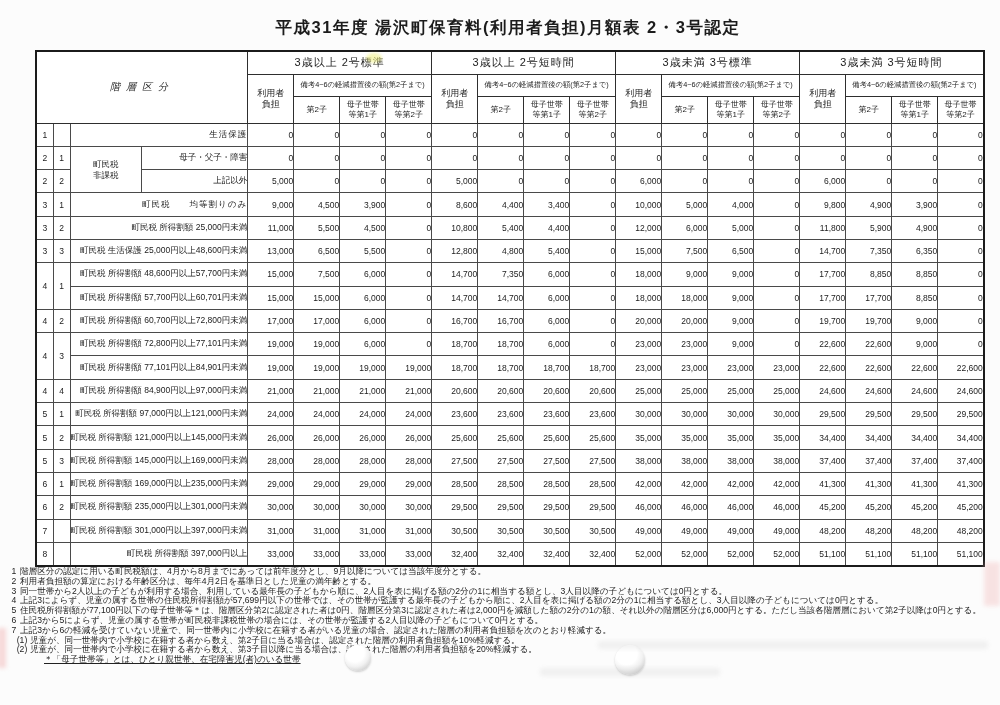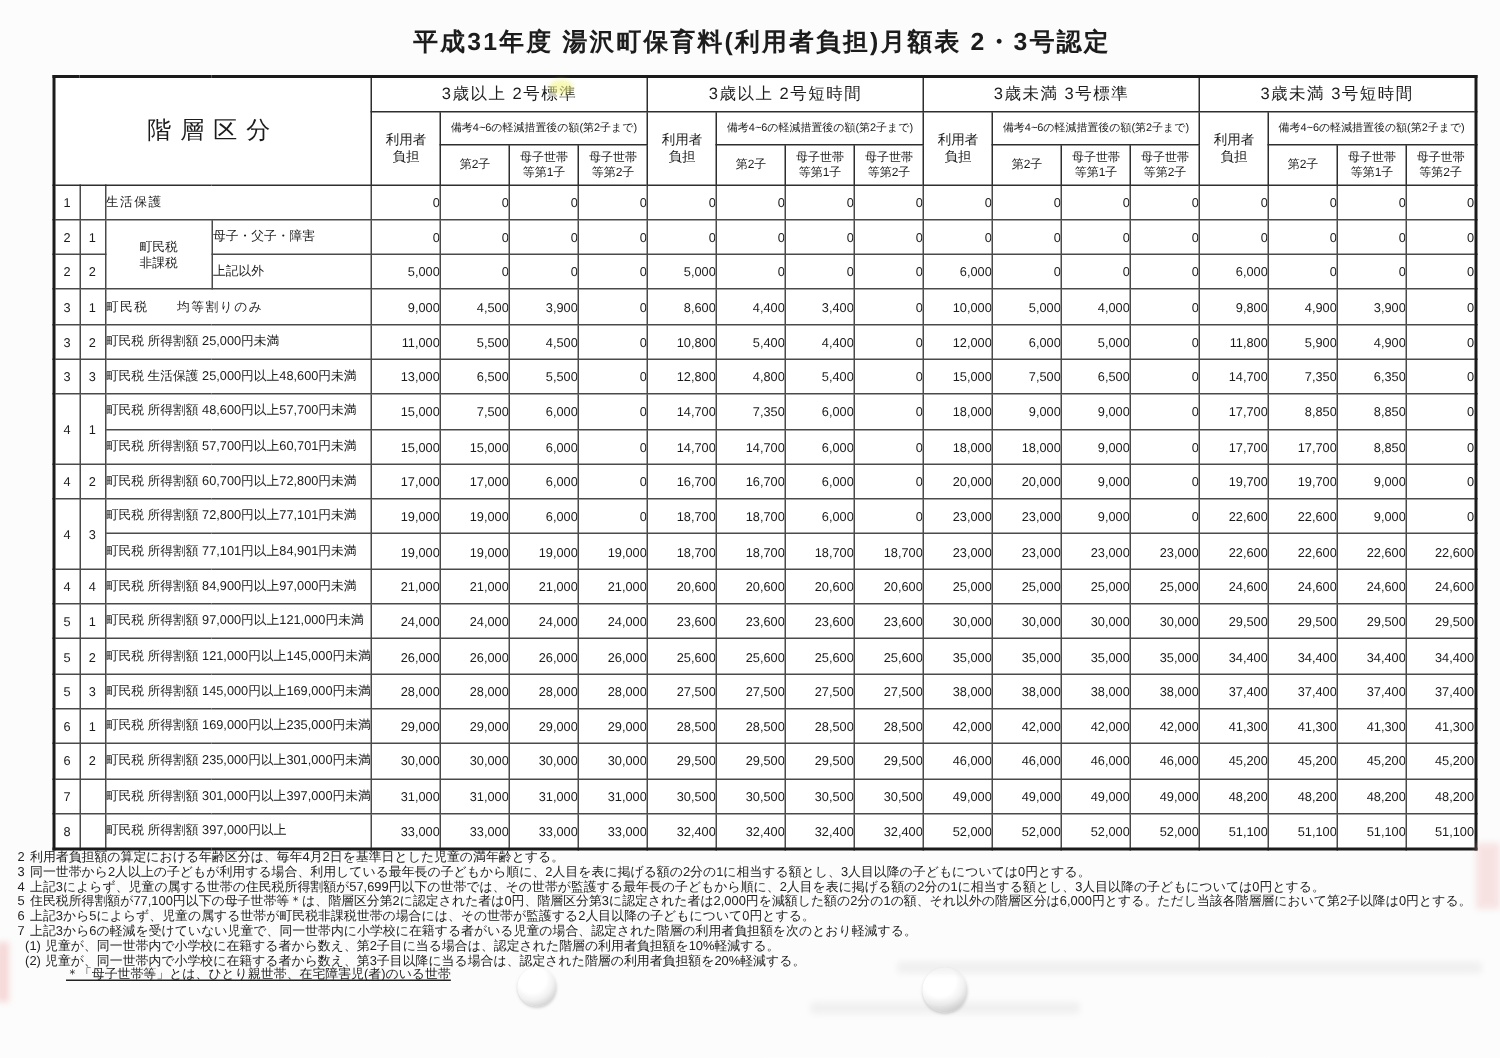--- a/index.html
+++ b/index.html
@@ -12,38 +12,38 @@
     position:absolute;top:17px;left:0;width:1000px;text-align:center;
     font-size:16.5px;font-weight:bold;letter-spacing:1.5px;transform:translateX(8px);
   }
   #fee-table{
     position:absolute;left:35px;top:50px;
     border-collapse:collapse;table-layout:fixed;
     border:2px solid #1b1b1b;background:#fff;
   }
   #fee-table th,#fee-table td{padding:0;overflow:hidden;white-space:nowrap;}
   #fee-table thead th{border:1px solid #2e2e2e;background:#fff;font-weight:normal;text-align:center;vertical-align:middle;}
-  .hdr-corner{font-size:16px;letter-spacing:6px;}
+  .hdr-corner{font-size:10px;letter-spacing:6px;font-style:italic;}
   .hdr-group{font-size:11px;font-weight:bold;letter-spacing:1px;}
   .hdr-burden{font-size:9px;line-height:10.5px;}
   .hdr-note{font-size:7.3px;}
   .hdr-sub{font-size:8px;line-height:9.5px;}
   #fee-table tbody tr{height:23.3px;}
   #fee-table tbody td{border:1px solid #4a4a4a;font-size:8.5px;vertical-align:middle;background:#fff;}
   td.num{text-align:right;padding-right:3px;}
   td.pink{background:#f5b9b9;}
   td.gstart{border-left:2px solid #101010;}
   td.gstart3{border-left:3px solid #000;}
   td.heavybot{border-bottom:3px solid #8e8e8e;}
   td.tier{text-align:center;border-right:none;}
   td.sub{text-align:center;border-left:none;border-right:none;}
-  td.lab{border-left:none;}
+  td.lab{border-left:none;text-align:right;}
   td.lab-small{font-size:7.6px;padding-left:4px;}
   td.lab-big{font-size:10px;padding-left:9px;letter-spacing:1px;}
-  td.lab-center{text-align:left;font-size:8px;border-left:none;font-family:Liberation Serif, serif;}
+  td.lab-center{text-align:right;font-size:8px;border-left:none;font-family:Liberation Serif, serif;}
   td.lab-shared{text-align:center;font-size:9px;line-height:10.5px;border-left:none;border-right:none;}
   #notes{
     position:absolute;left:8px;top:567px;width:988px;
     font-size:8.6px;line-height:9.8px;color:#222;
   }
   .notes-heading{font-size:9px;margin-bottom:1px;}
   .note-line{white-space:nowrap;}
   .note-num{display:inline-block;width:12px;text-align:center;}
   .note-subline{white-space:nowrap;margin-left:6px;}
   .asterisk-note{white-space:nowrap;margin-left:36px;text-decoration:underline;}
@@ -522,20 +522,21 @@
         <td class="num gstart">51,100</td>
         <td class="num">51,100</td>
         <td class="num">51,100</td>
         <td class="num">51,100</td>
       </tr>
     </tbody>
   </table>
 
 <div id="notes">
   <div id="note-lines">
+      <div class="note-line"><span class="note-num">1</span>階層区分の認定に用いる町民税額は、4月から8月までにあっては前年度分とし、9月以降については当該年度分とする。</div>
       <div class="note-line"><span class="note-num">2</span>利用者負担額の算定における年齢区分は、毎年4月2日を基準日とした児童の満年齢とする。</div>
       <div class="note-line"><span class="note-num">3</span>同一世帯から2人以上の子どもが利用する場合、利用している最年長の子どもから順に、2人目を表に掲げる額の2分の1に相当する額とし、3人目以降の子どもについては0円とする。</div>
       <div class="note-line"><span class="note-num">4</span>上記3によらず、児童の属する世帯の住民税所得割額が57,699円以下の世帯では、その世帯が監護する最年長の子どもから順に、2人目を表に掲げる額の2分の1に相当する額とし、3人目以降の子どもについては0円とする。</div>
       <div class="note-line"><span class="note-num">5</span>住民税所得割額が77,100円以下の母子世帯等＊は、階層区分第2に認定された者は0円、階層区分第3に認定された者は2,000円を減額した額の2分の1の額、それ以外の階層区分は6,000円とする。ただし当該各階層層において第2子以降は0円とする。</div>
       <div class="note-line"><span class="note-num">6</span>上記3から5によらず、児童の属する世帯が町民税非課税世帯の場合には、その世帯が監護する2人目以降の子どもについて0円とする。</div>
       <div class="note-line"><span class="note-num">7</span>上記3から6の軽減を受けていない児童で、同一世帯内に小学校に在籍する者がいる児童の場合、認定された階層の利用者負担額を次のとおり軽減する。</div>
       <div class="note-subline"><span class="note-num" style="width: 16px;">(1)</span>児童が、同一世帯内で小学校に在籍する者から数え、第2子目に当る場合は、認定された階層の利用者負担額を10%軽減する。</div>
       <div class="note-subline"><span class="note-num" style="width: 16px;">(2)</span>児童が、同一世帯内で小学校に在籍する者から数え、第3子目以降に当る場合は、認定された階層の利用者負担額を20%軽減する。</div>
       <div class="asterisk-note">＊「母子世帯等」とは、ひとり親世帯、在宅障害児(者)のいる世帯</div>
     </div>

